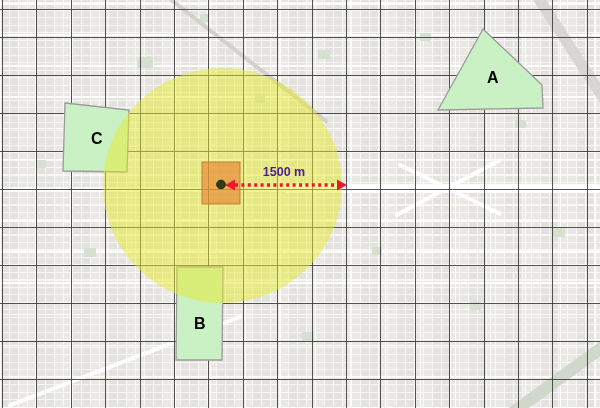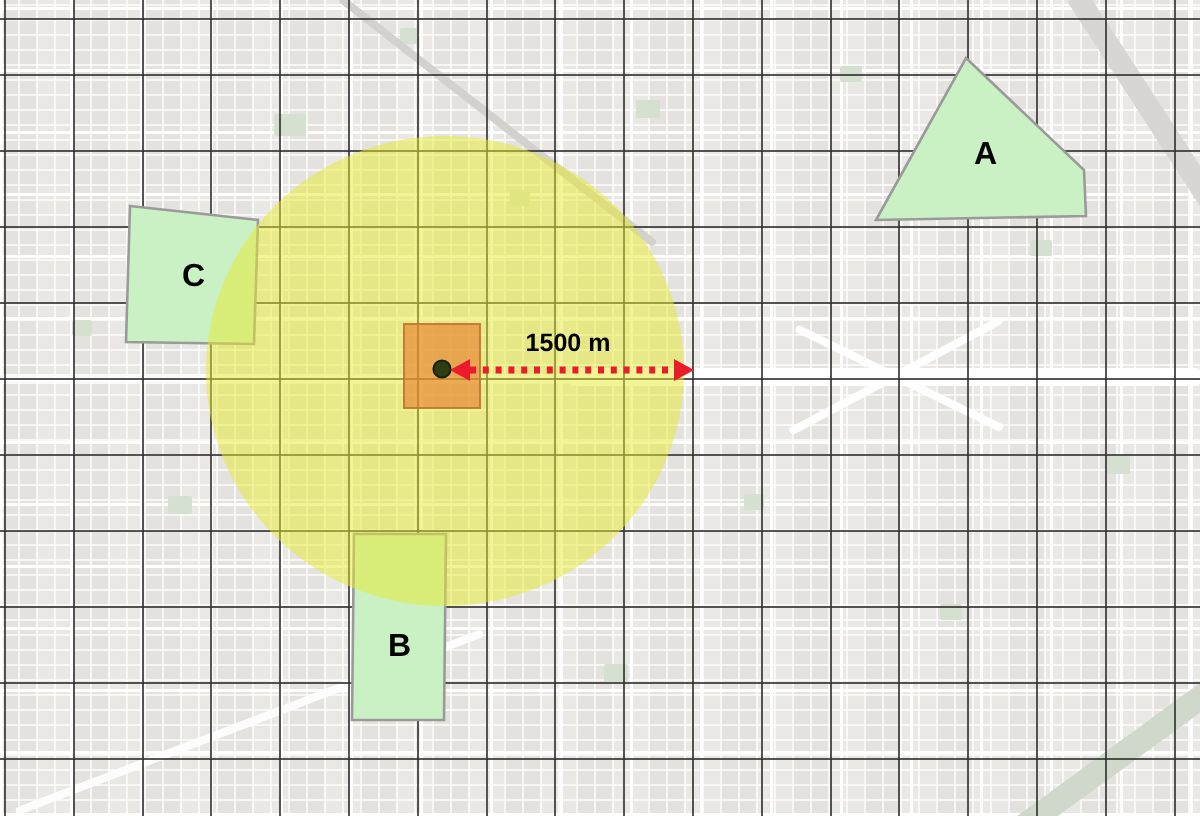--- a/index.html
+++ b/index.html
@@ -27,21 +27,21 @@
     background-position: 2px 0, 0 10px;
   }
   #overlay-svg{position:absolute;inset:0;}
   .zone-label{
     position:absolute;transform:translate(-50%,-50%);
     font-weight:700;font-size:16px;color:#000;line-height:1;
     letter-spacing:.5px;
   }
   .distance-label{
     position:absolute;transform:translate(-50%,-100%);
-    font-weight:700;font-size:12.5px;color:#000000;line-height:1.15;
+    font-weight:700;font-size:12.5px;color:#4c1d95;line-height:1.15;
     white-space:nowrap;
   }
 </style>
 </head>
 <body>
 
 <div class="map-canvas">
 
   <div class="map-base"></div>
 

